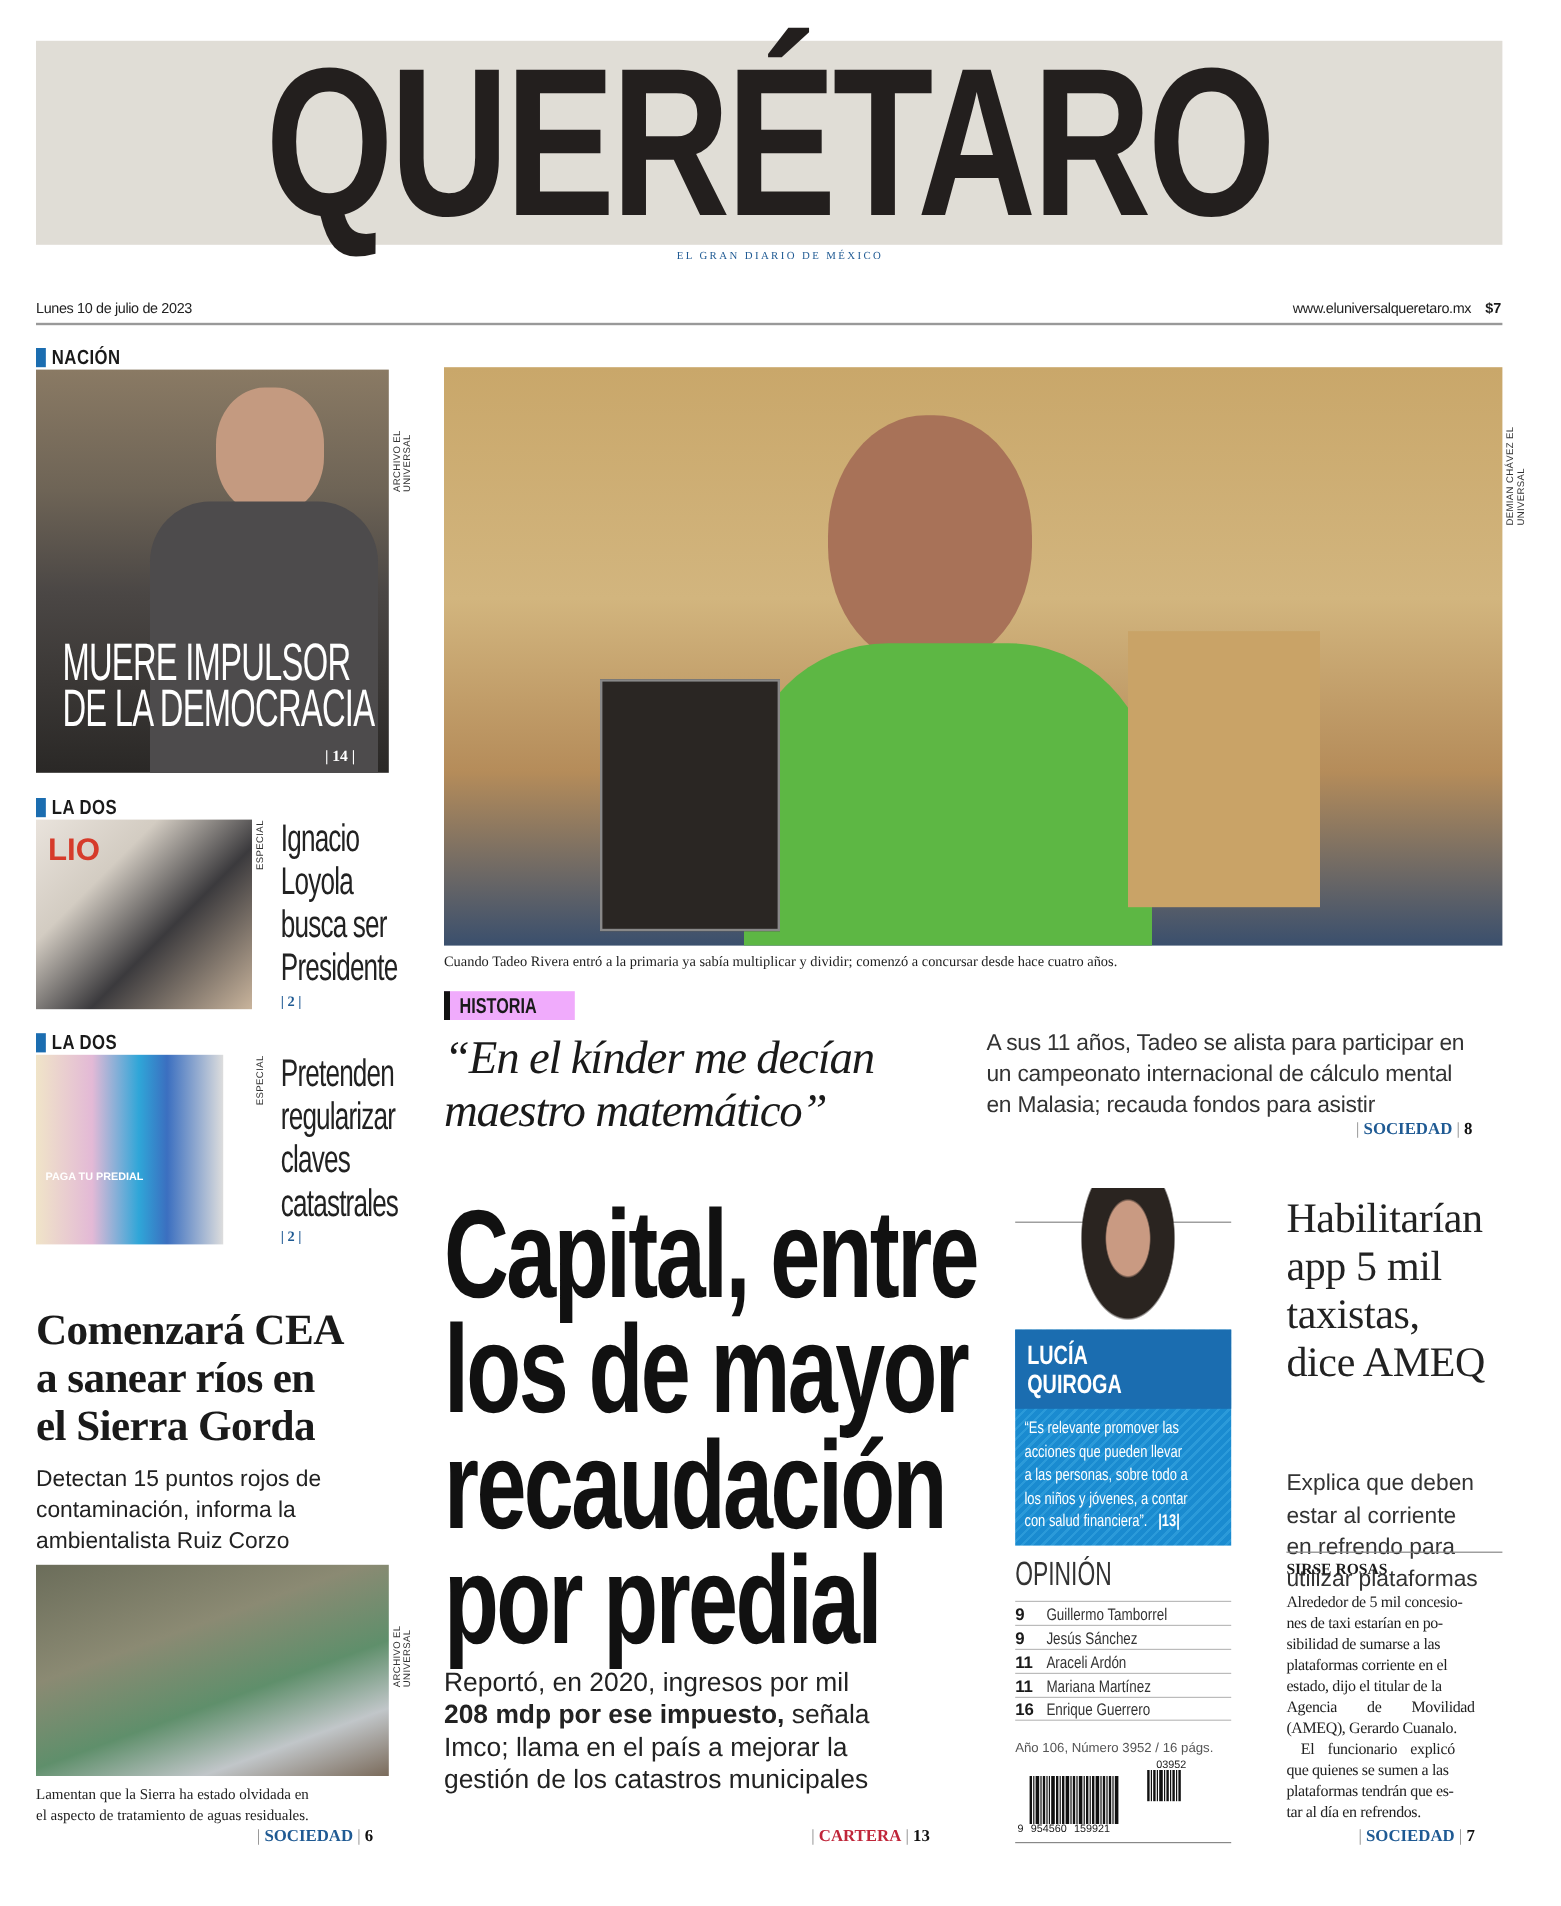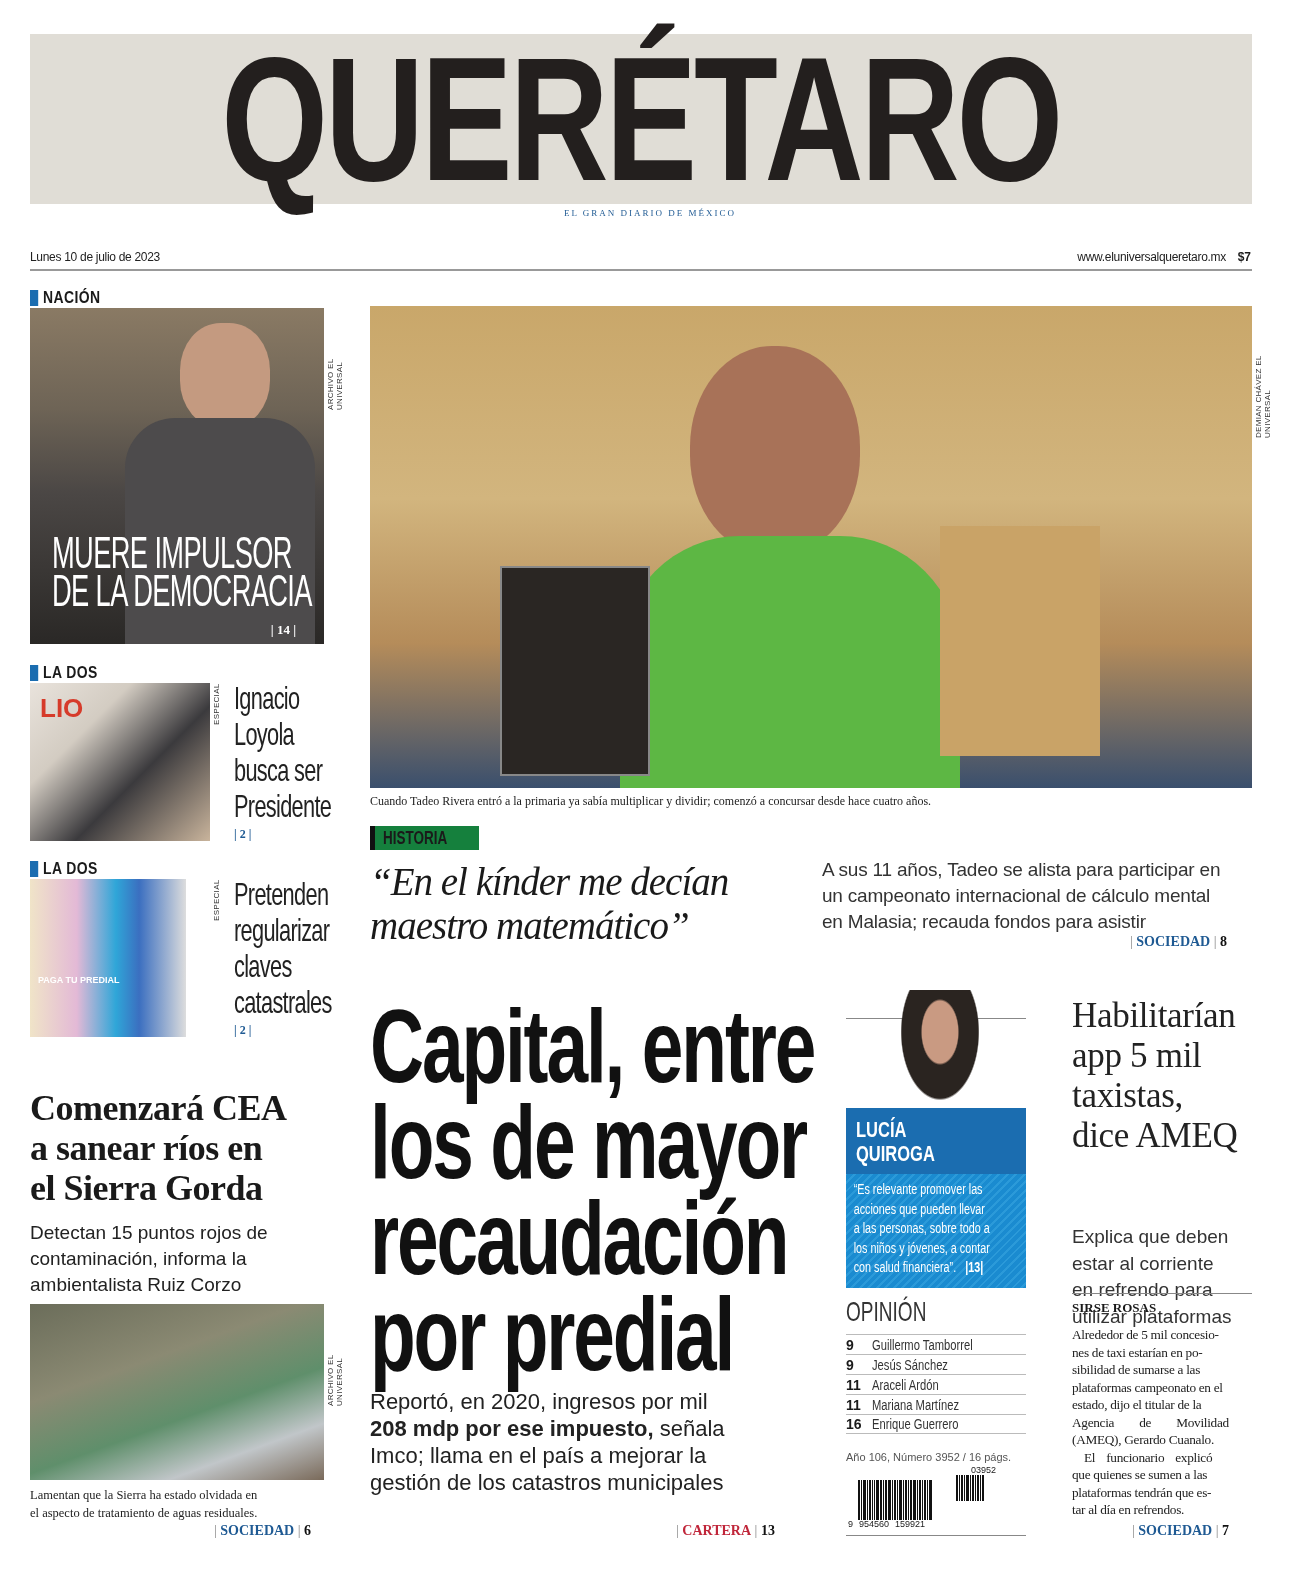--- a/index.html
+++ b/index.html
@@ -115,21 +115,21 @@
 
 <div class="abs photo" style="left:370px;top:306px;width:882px;height:482px;background:linear-gradient(180deg,#c9a76a 0%,#d2b57e 40%,#b58c5a 70%,#3a4f6d 100%)">
   <div class="abs" style="left:320px;top:40px;width:170px;height:210px;border-radius:48%;background:#a87258"></div>
   <div class="abs" style="left:250px;top:230px;width:340px;height:260px;border-radius:120px 120px 0 0;background:#5db744"></div>
   <div class="abs" style="left:130px;top:260px;width:150px;height:210px;background:#2a2623;border:2px solid #888"></div>
   <div class="abs" style="left:570px;top:220px;width:160px;height:230px;background:#c9a367"></div>
 </div>
 <div class="abs credit" style="left:1254px;top:308px;height:130px">DEMIAN CHÁVEZ EL UNIVERSAL</div>
 <div class="abs caption" style="left:370px;top:794px;font-size:12px">Cuando Tadeo Rivera entró a la primaria ya sabía multiplicar y dividir; comenzó a concursar desde hace cuatro años.</div>
 
-<div class="abs" style="left:370px;top:826px;height:24px;background:#15803d;border-left:5px solid #111;padding:2px 10px 0 8px;font-size:18px;font-weight:700">
+<div class="abs" style="left:370px;top:826px;height:24px;background:#f0abfc;border-left:5px solid #111;padding:2px 10px 0 8px;font-size:18px;font-weight:700">
   <span style="display:inline-block;transform:scaleX(0.75);transform-origin:left">HISTORIA</span>
 </div>
 <div class="abs serif-hd" style="left:370px;top:860px;font-size:39px;font-style:italic;line-height:44px;letter-spacing:-1px;color:#1a1a1a">
   <div>“En el kínder me decían</div>
   <div>maestro matemático”</div>
 </div>
 <div class="abs" style="left:822px;top:857px;font-size:19px;line-height:26px;color:#333;letter-spacing:-0.2px">
   <div>A sus 11 años, Tadeo se alista para participar en</div>
   <div>un campeonato internacional de cálculo mental</div>
   <div>en Malasia; recauda fondos para asistir</div>
@@ -226,21 +226,21 @@
       <span style="width:1px"></span>
       <span style="width:3px"></span>
   </div>
   <div style="font-size:9px;display:flex;gap:6px;margin-top:1px;position:absolute;left:-10px;top:38px">
     <span>9</span>
     <span>954560</span>
     <span>159921</span>
   </div>
 </div>
 <div class="abs" style="left:956px;top:1465px;width:40px">
-  <div style="font-size:9px;text-align:right">03952</div>
+  <div style="font-size:9px;text-align:center">03952</div>
   <div class="barcode" style="height:26px">
     <span style="width:2px"></span>
       <span style="width:1px"></span>
       <span style="width:2px"></span>
       <span style="width:1px"></span>
       <span style="width:3px"></span>
       <span style="width:1px"></span>
       <span style="width:2px"></span>
       <span style="width:1px"></span>
       <span style="width:2px"></span>
@@ -261,21 +261,21 @@
   <div>estar al corriente</div>
   <div>en refrendo para</div>
   <div>utilizar plataformas</div>
 </div>
 <div class="abs" style="left:1072px;top:1293px;width:180px;height:1px;background:#888"></div>
 <div class="abs serif-hd" style="left:1072px;top:1300px;font-size:13px;font-weight:700">SIRSE ROSAS</div>
 <div class="abs serif-hd" style="left:1072px;top:1326px;width:182px;font-size:13.3px;line-height:17.5px;color:#222;letter-spacing:-0.3px;white-space:nowrap">
   <div>Alrededor de 5 mil concesio-</div>
   <div>nes de taxi estarían en po-</div>
   <div>sibilidad de sumarse a las</div>
-  <div>plataformas campeonato en el</div>
+  <div>plataformas corriente en el</div>
   <div>estado, dijo el titular de la</div>
   <div style="word-spacing:22px">Agencia de Movilidad</div>
   <div>(AMEQ), Gerardo Cuanalo.</div>
   <div style="padding-left:12px;word-spacing:8px">El funcionario explicó</div>
   <div>que quienes se sumen a las</div>
   <div>plataformas tendrán que es-</div>
   <div>tar al día en refrendos.</div>
 </div>
 <div class="abs pg" style="left:1132px;top:1523px">
   <span style="color:#888;font-weight:400">| </span><span>SOCIEDAD</span><span style="color:#888;font-weight:400"> | </span><span style="color:#111">7</span>

